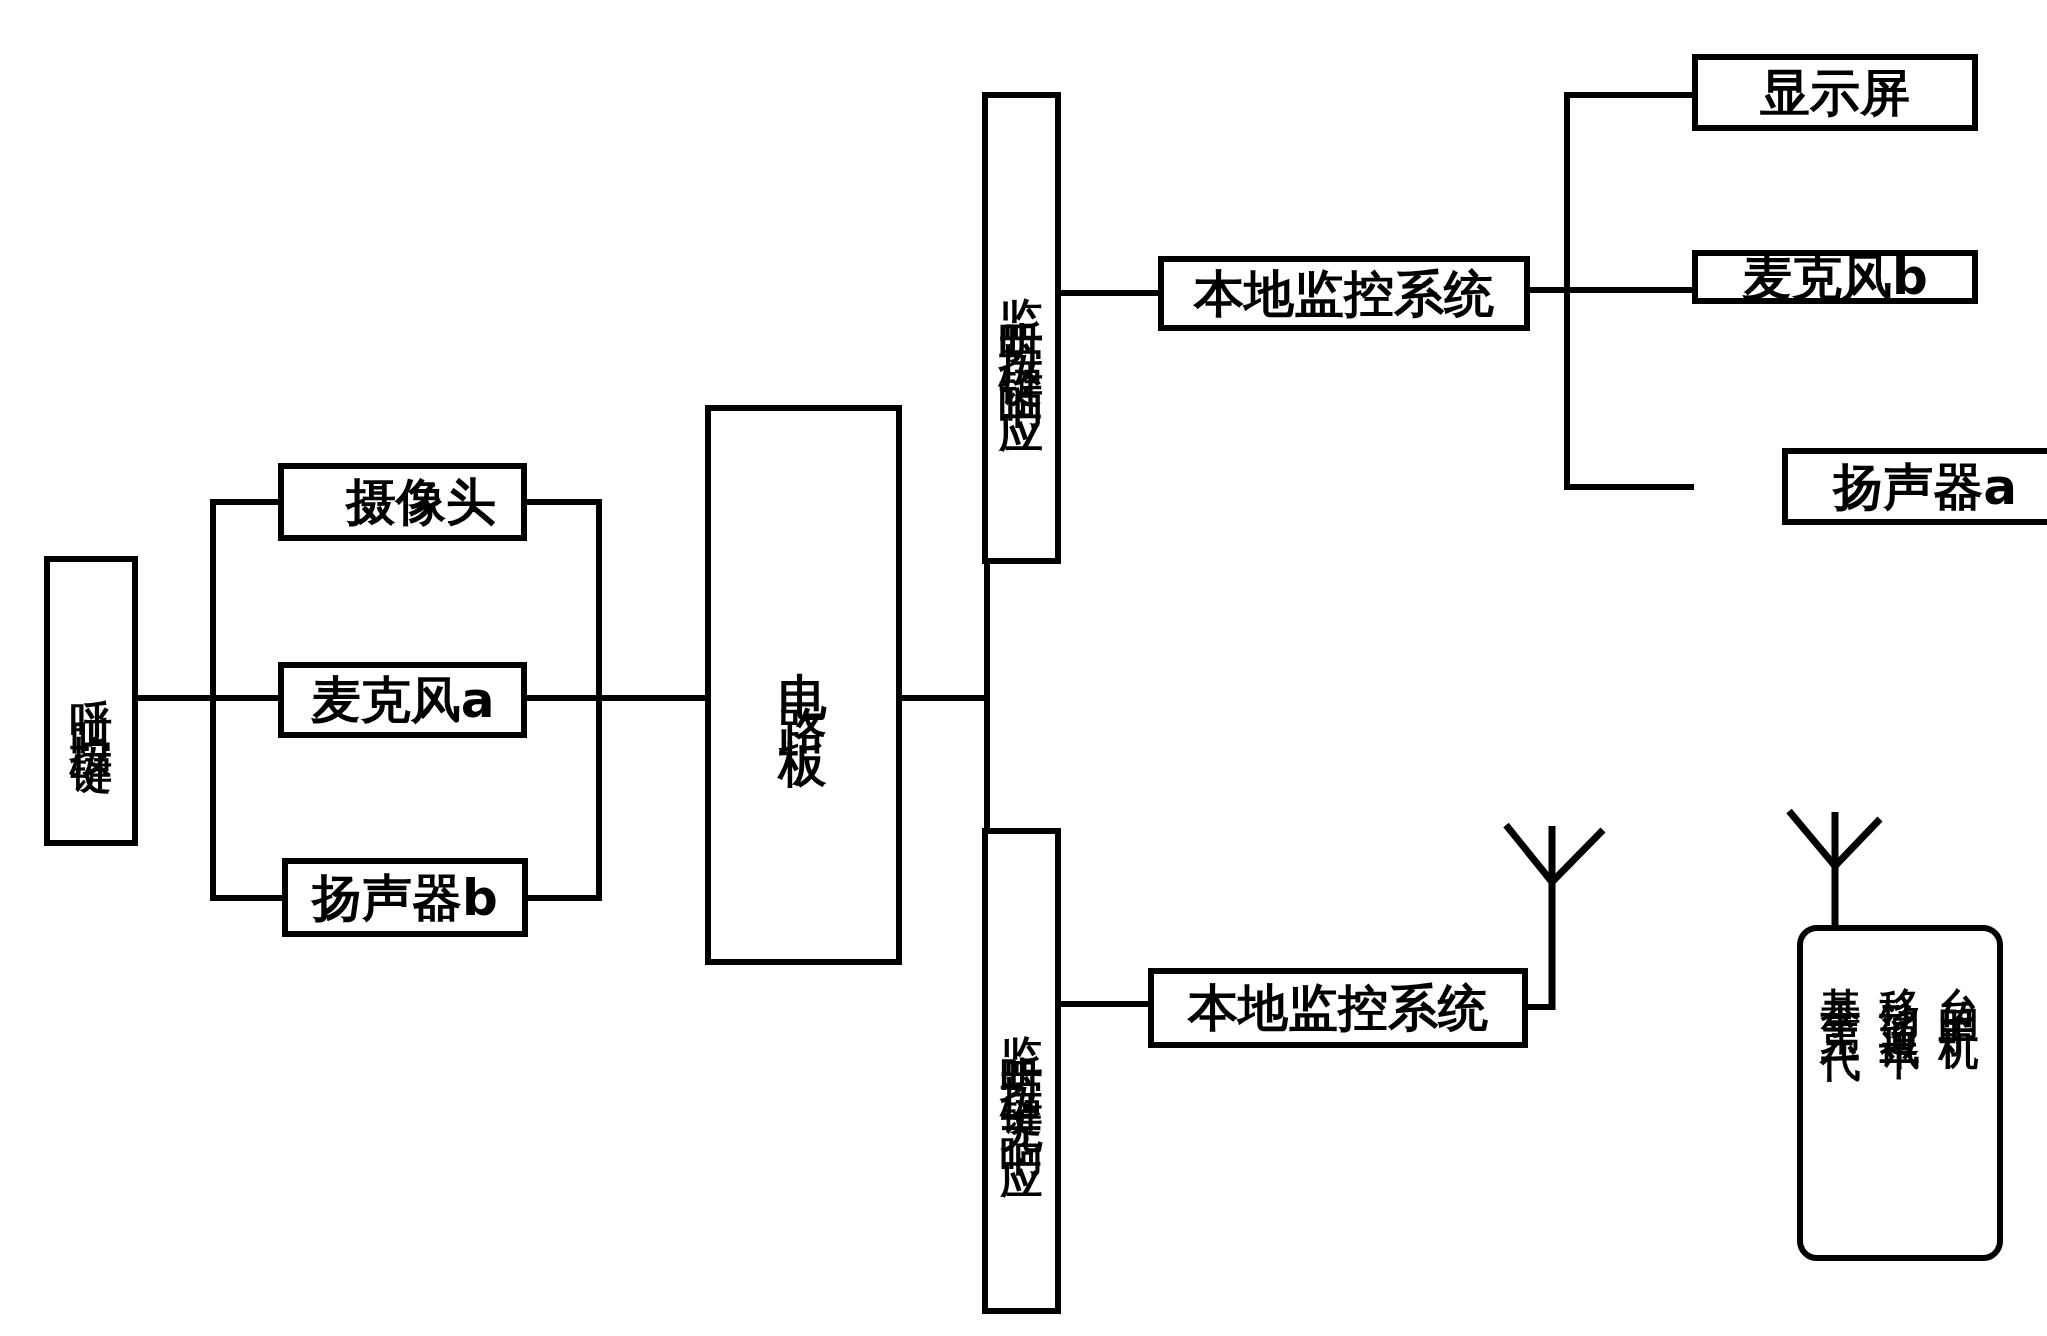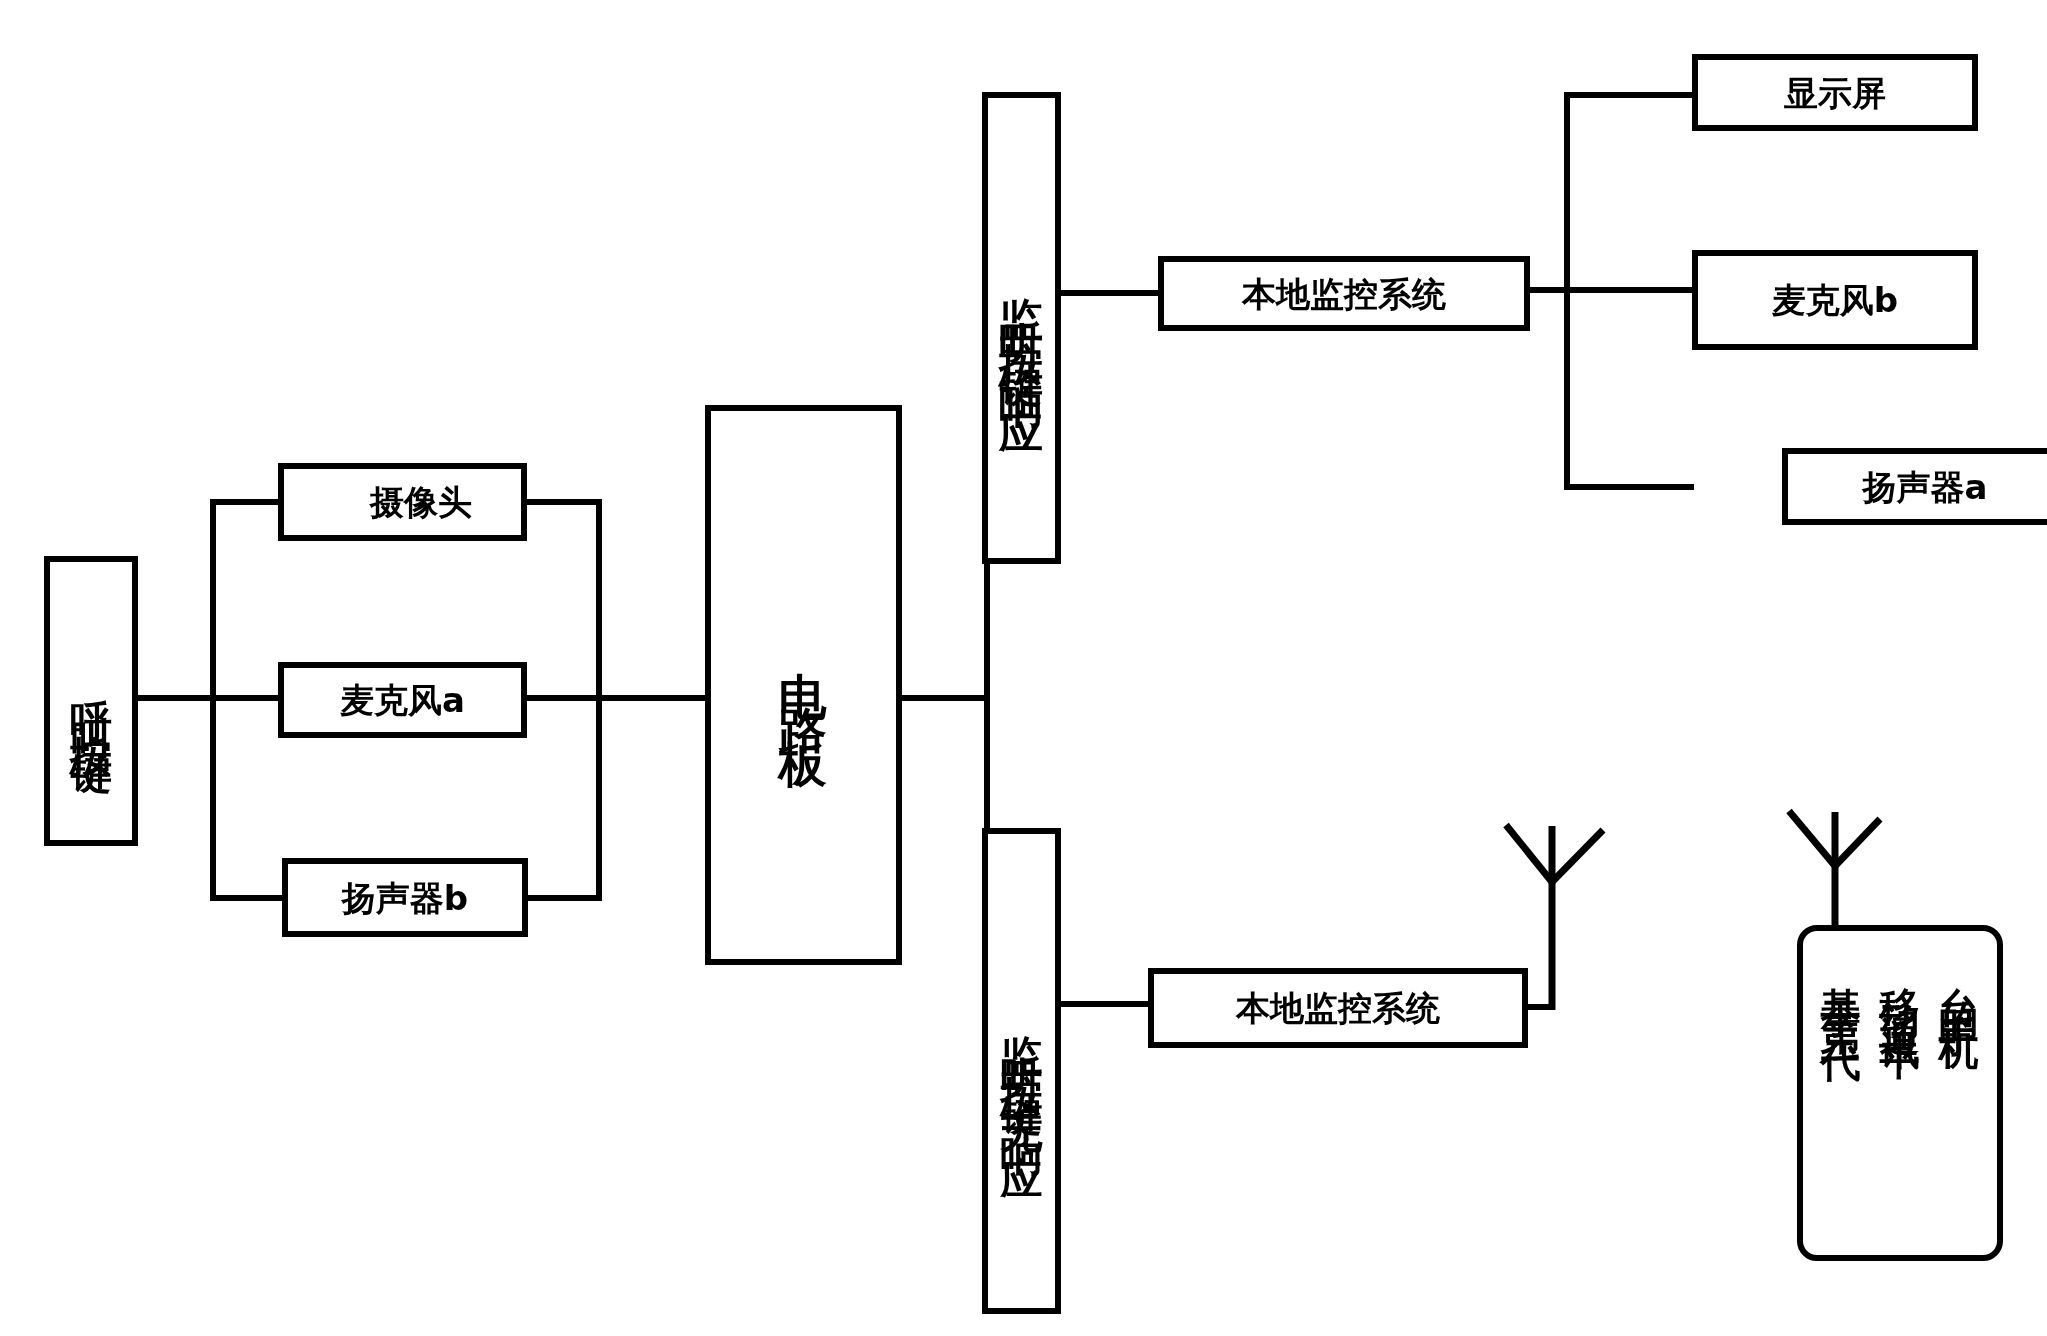--- a/index.html
+++ b/index.html
@@ -5,21 +5,21 @@
   html, body { margin:0; padding:0; background:#ffffff; }
   .canvas {
     position:relative; width:2047px; height:1336px; background:#ffffff;
     font-family:"DejaVu Sans", sans-serif; color:#000; overflow:hidden;
   }
   .node {
     position:absolute; border:6px solid #000; background:#fff;
     display:flex; align-items:center; justify-content:center;
     box-sizing:border-box; text-align:center;
   }
-  .h-label { font-size:34px; font-weight:bold; white-space:nowrap; line-height:1; }
+  .h-label { font-size:50px; font-weight:bold; white-space:nowrap; line-height:1; }
   .v-label {
     writing-mode:vertical-rl; text-orientation:upright;
     font-weight:bold; line-height:1; white-space:nowrap;
   }
   .line { position:absolute; background:#000; }
   .antenna { position:absolute; }
   .phone-node {
     display:flex; flex-direction:row; justify-content:space-between;
     align-items:flex-start; padding:24px 18px; border-radius:20px;
   }
@@ -93,21 +93,21 @@
   </div>
 
   <div class="node" style="left:1158px; top:256px; width:372px; height:75px;">
     <span class="h-label">本地监控系统</span>
   </div>
 
   <div class="node" style="left:1692px; top:54px; width:286px; height:77px;">
     <span class="h-label">显示屏</span>
   </div>
 
-  <div class="node" style="left:1692px; top:250px; width:286px; height:100px;">
+  <div class="node" style="left:1692px; top:250px; width:286px; height:54px;">
     <span class="h-label">麦克风b</span>
   </div>
 
   <div class="node" style="left:1782px; top:448px; width:286px; height:77px;">
     <span class="h-label">扬声器a</span>
   </div>
 
   <div class="node" style="left:1148px; top:968px; width:380px; height:80px;">
     <span class="h-label">本地监控系统</span>
   </div>

